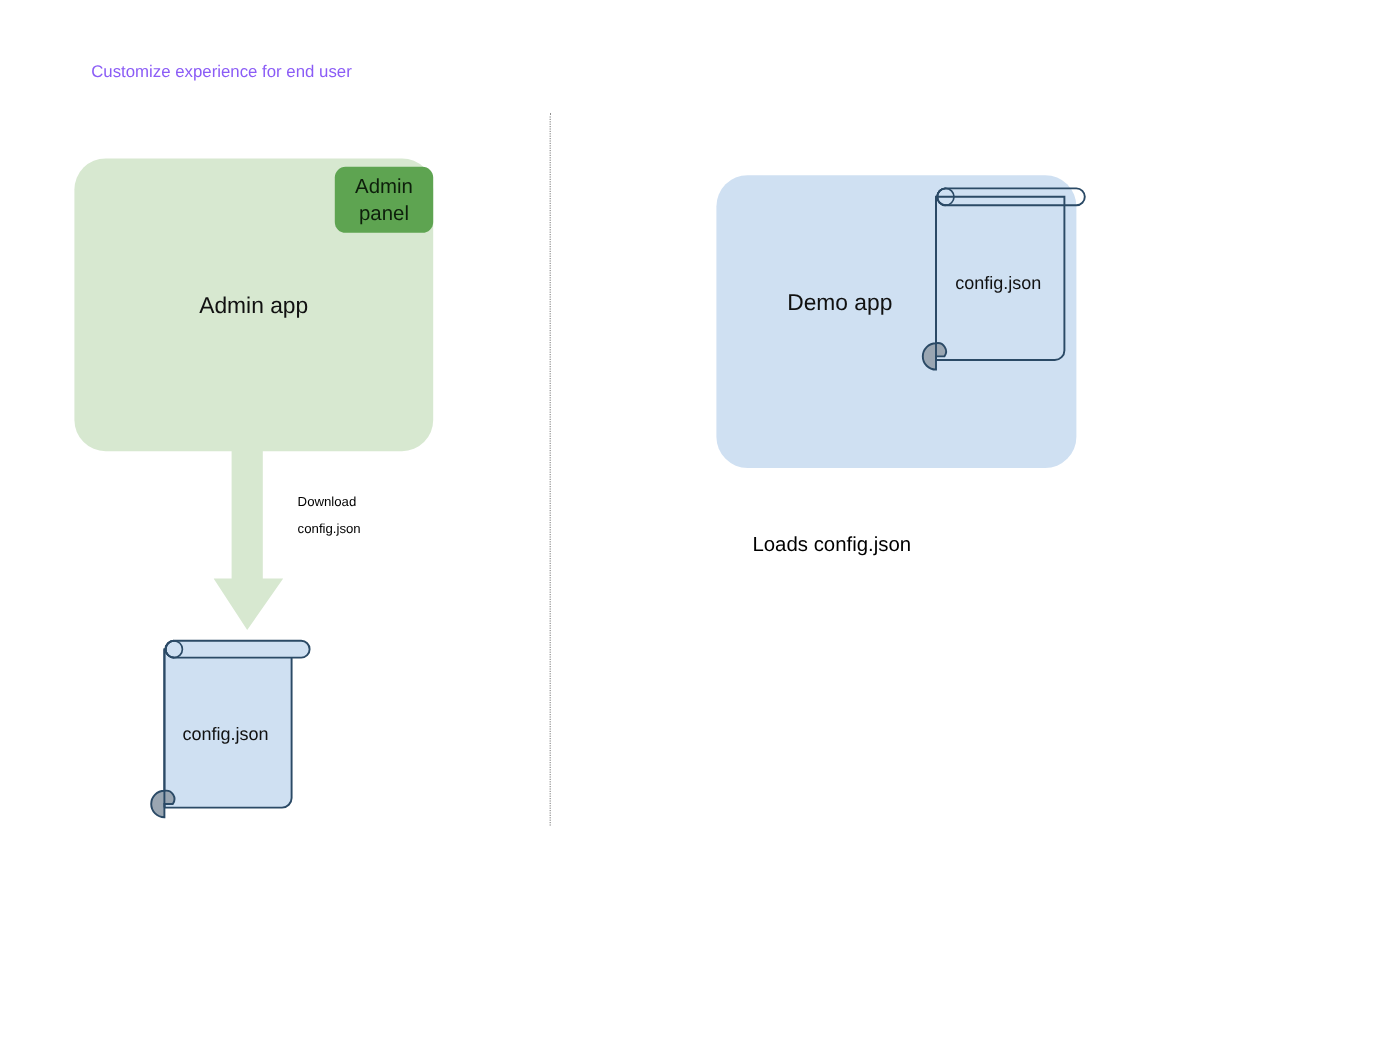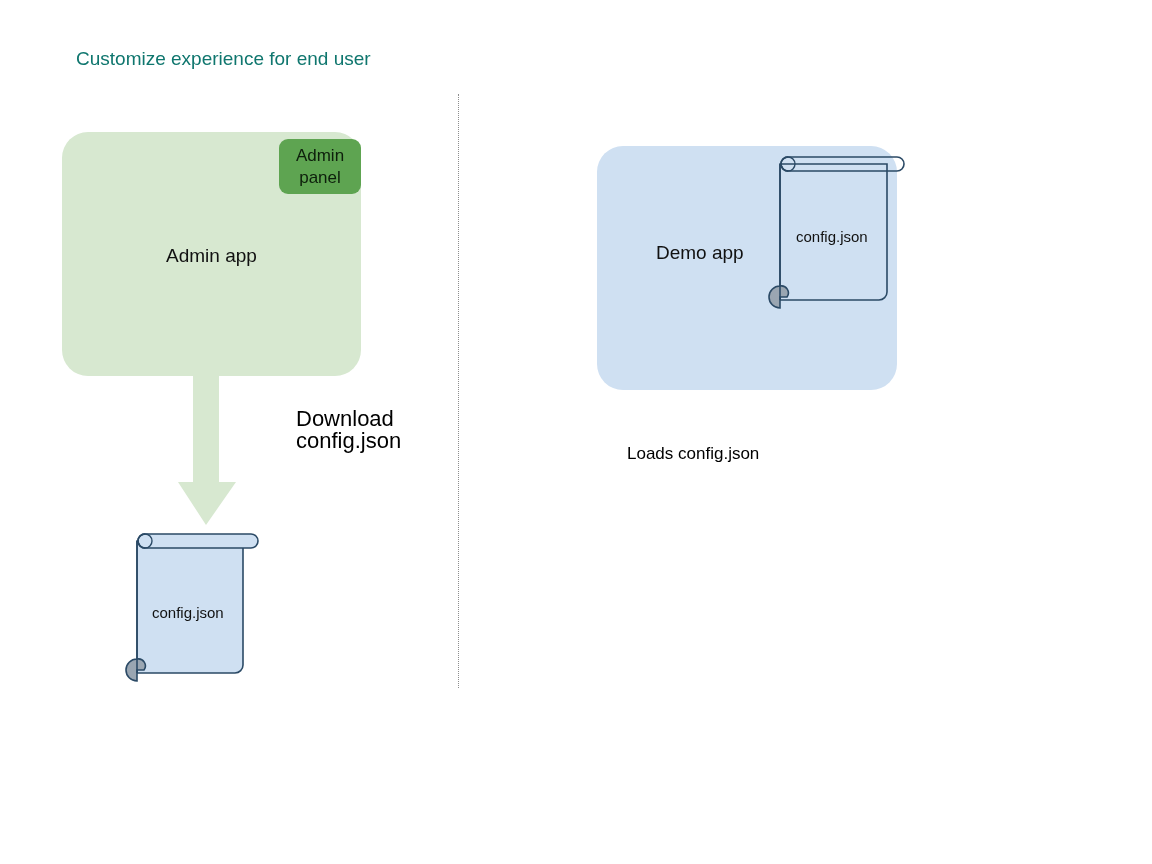--- a/index.html
+++ b/index.html
@@ -17,23 +17,23 @@
   }
 
   .canvas {
     position: absolute;
     inset: 0;
   }
 
   
   .section-title {
     position: absolute;
-    font-size: 19px;
+    font-size: 14px;
     line-height: 20px;
-    color: #0f766e;
+    color: #8b5cf6;
     white-space: nowrap;
   }
   #title-left  { left: 76px;  top: 49px; }
   #title-right { left: 604px; top: 49px; }
 
   
   .divider {
     position: absolute;
     left: 458px;
     top: 94px;
@@ -98,25 +98,24 @@
     top: 374px;
     width: 58px;
     height: 153px;
   }
 
   
   #download-label {
     position: absolute;
     left: 248px;
     top: 408px;
-    font-size: 22px;
+    font-size: 11px;
     line-height: 22px;
     color: #000000;
     white-space: nowrap;
-    margin-left: 48px;
   }
 
   
   .scroll-doc {
     position: absolute;
   }
   #scroll-left {
     left: 118px;
     top: 528px;
     width: 150px;

